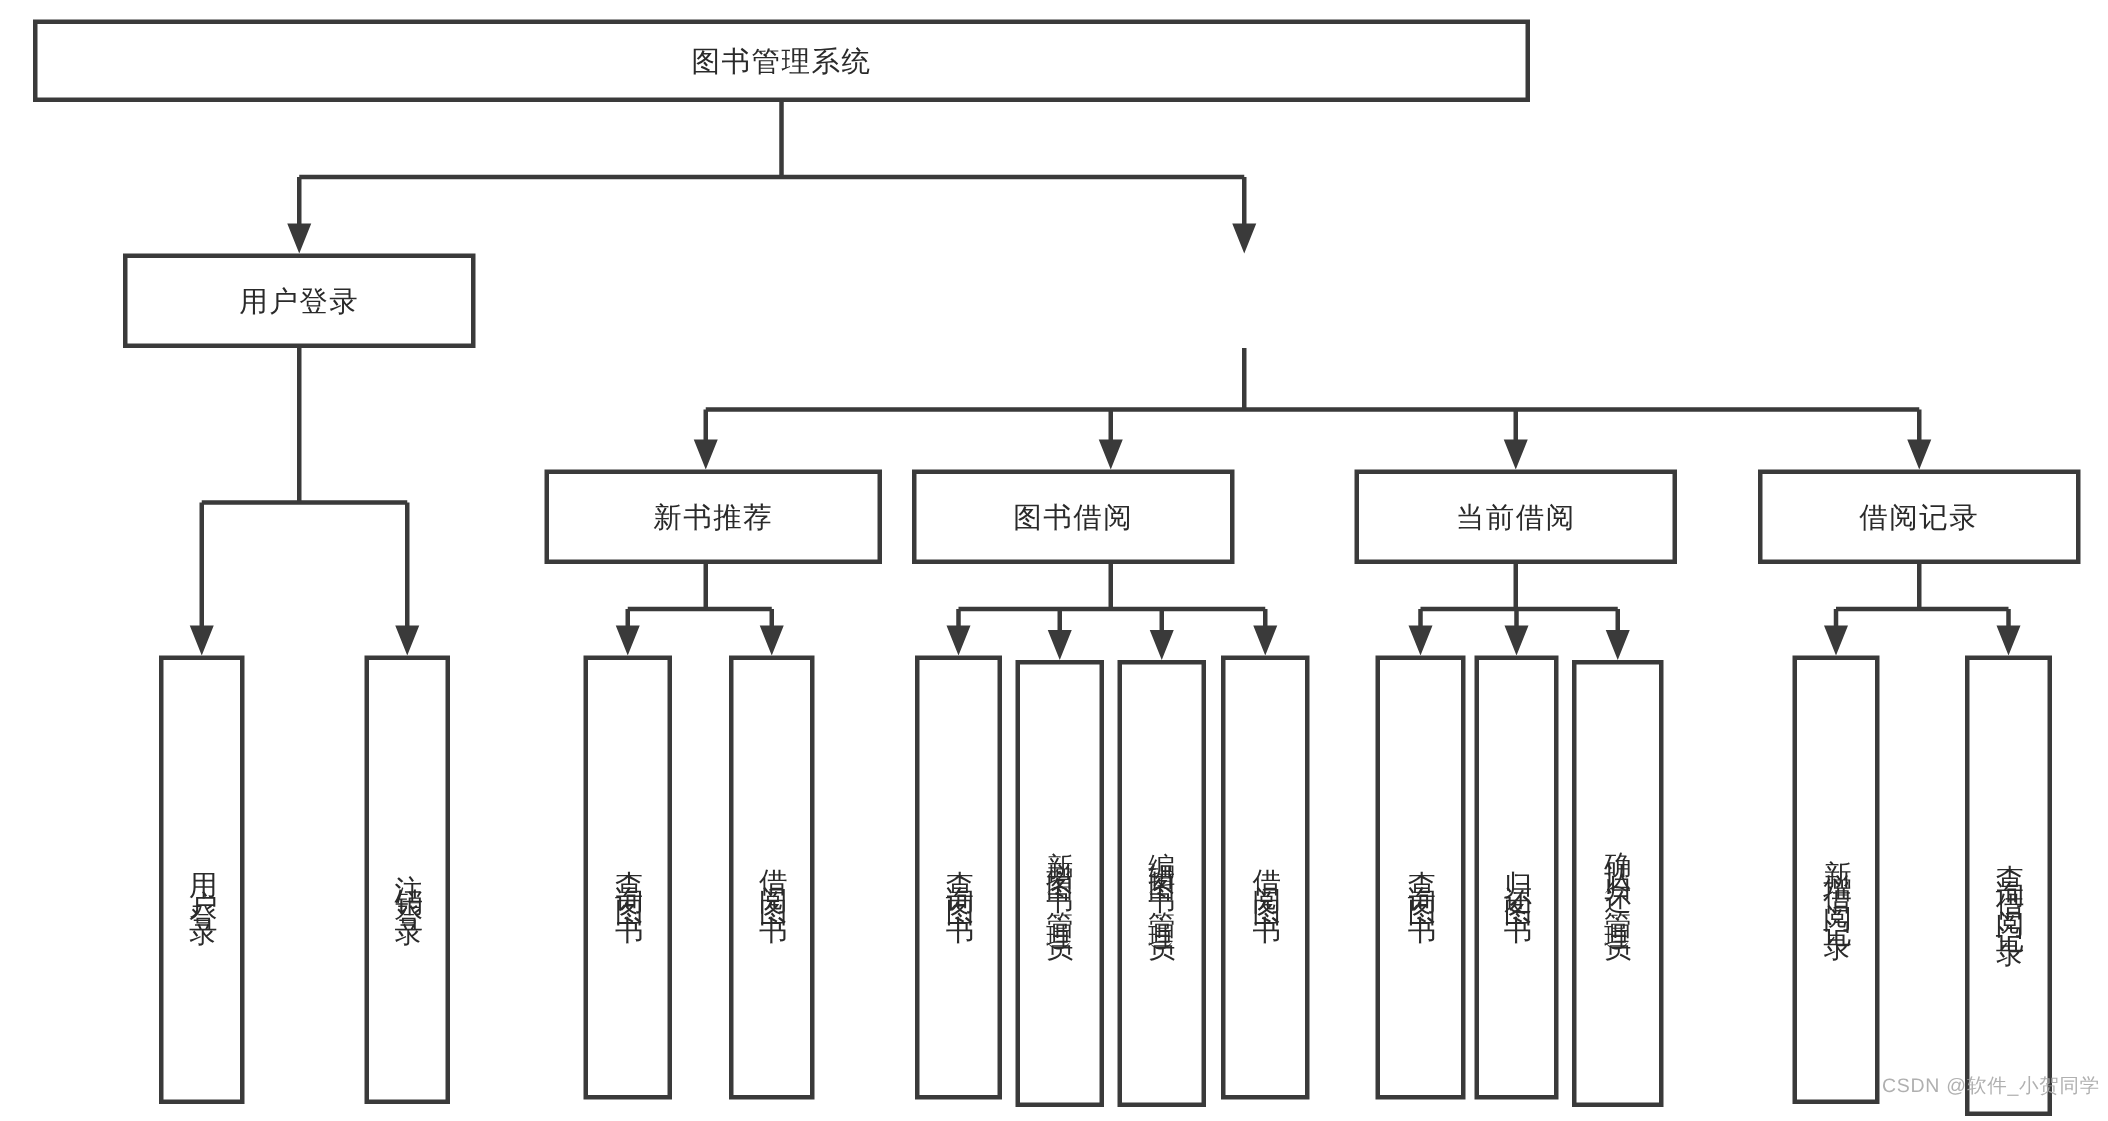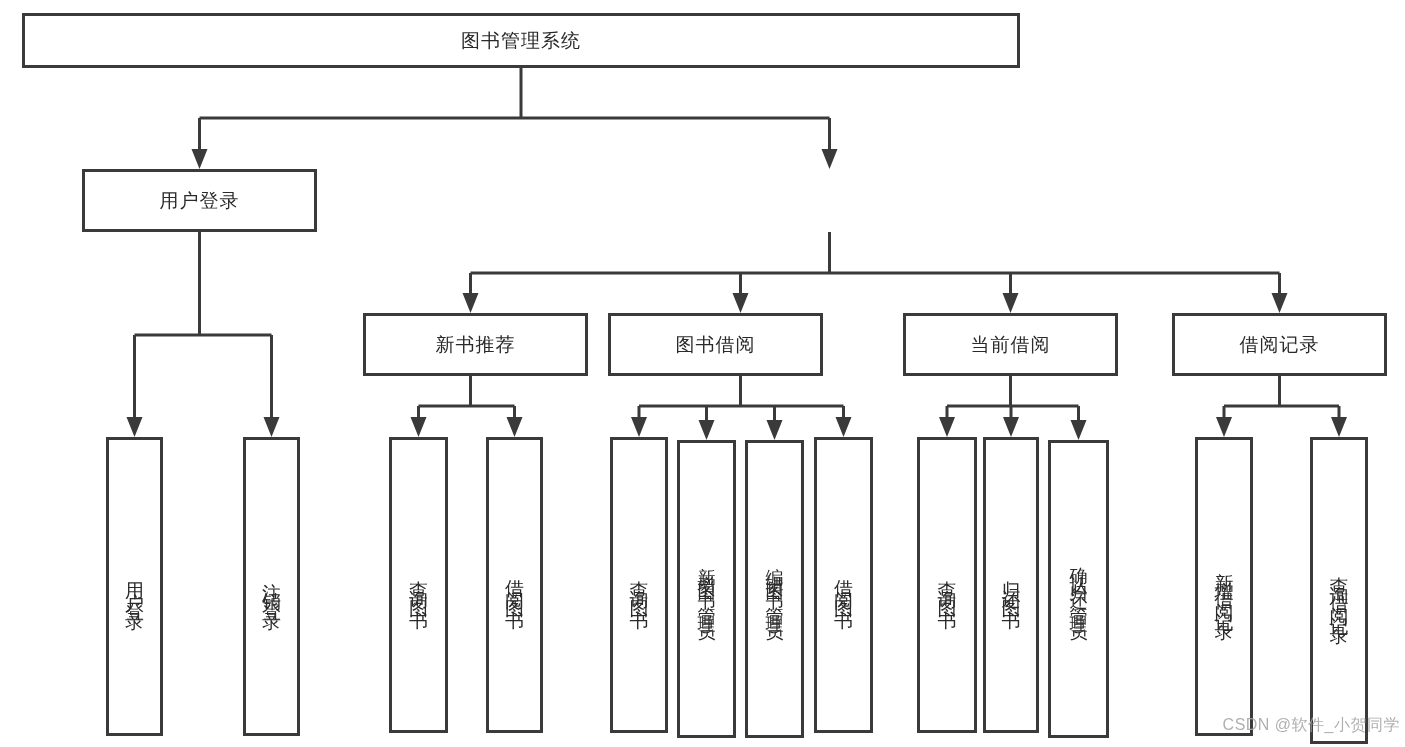--- a/index.html
+++ b/index.html
@@ -19,21 +19,21 @@
   .node .lbl {
     color:var(--text,#2a2a2a); font-size:19px; letter-spacing:1px;
     white-space:nowrap;
   }
   .vnode .lbl {
     writing-mode:vertical-rl; letter-spacing:10px; white-space:normal;
   }
   .vlong .lbl { letter-spacing:8px; font-size:18px; }
   .watermark {
     position:absolute; right:5px; top:715px; z-index:3;
-    font-size:16px; color:var(--watermark,#a8a8a8); letter-spacing:0.5px;
+    font-size:13px; color:var(--watermark,#a8a8a8); letter-spacing:0.5px;
     opacity:0.9;
   }
 </style>
 </head>
 <body>
 
 <div class="canvas">
 
   <svg class="connectors" width="1405" height="747" viewBox="0 0 1405 747">
     <path class="lines" d="

